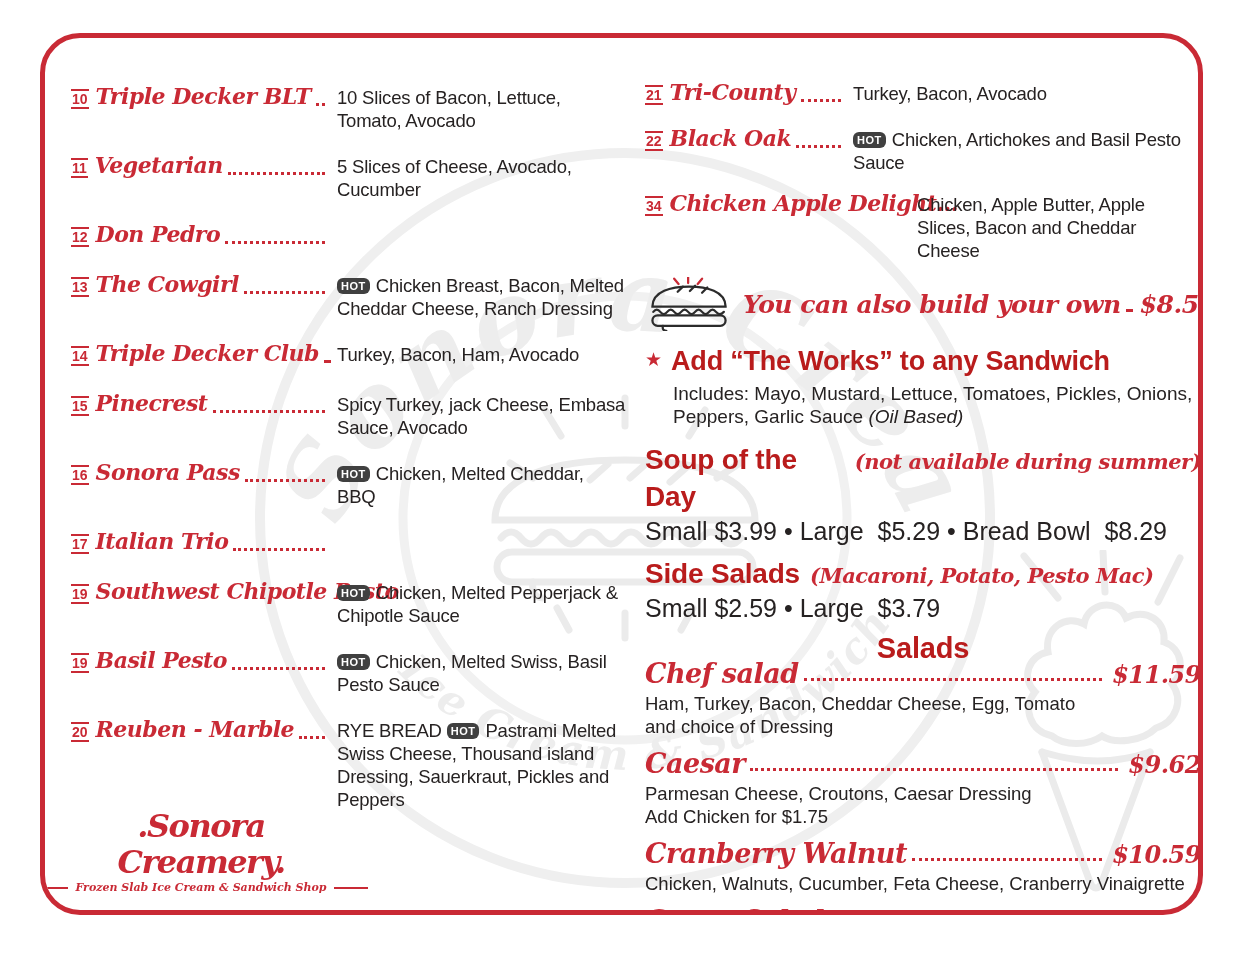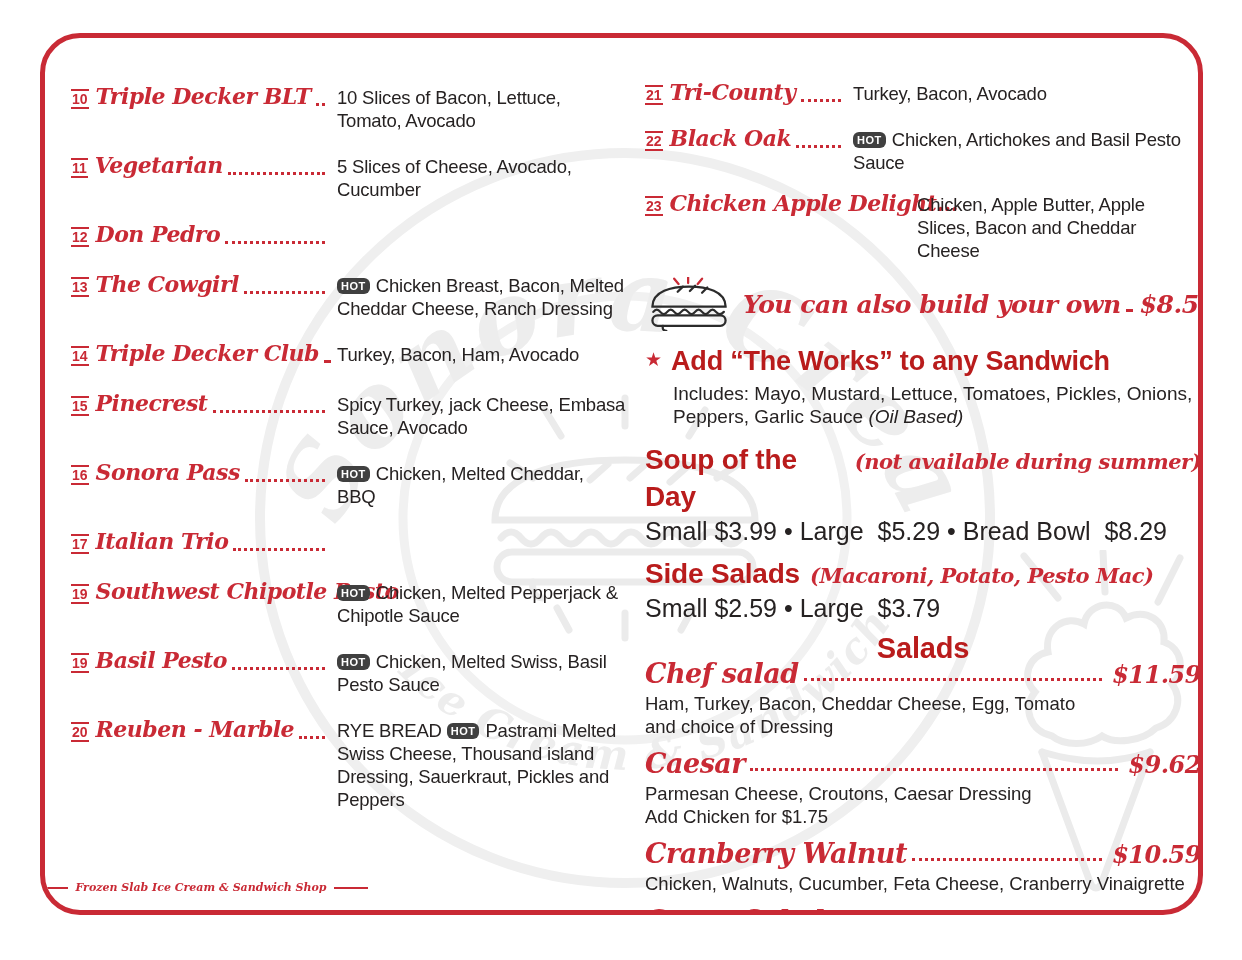--- a/index.html
+++ b/index.html
@@ -218,21 +218,21 @@
         <div class="mrow">
           <div class="ncol">
             <span class="num">22</span>
             <span class="iname script">Black Oak</span>
             <span class="dots"></span>
           </div>
           <div class="dcol"><span class="hot">HOT</span><span class="dtext">Chicken, Artichokes and Basil Pesto Sauce</span></div>
         </div>
         <div class="mrow">
           <div class="ncol wide">
-            <span class="num">23</span>
+            <span class="num">34</span>
             <span class="iname script">Chicken Apple Delight...</span>
           </div>
           <div class="dcol"><span class="dtext">Chicken, Apple Butter, Apple Slices,  Bacon and Cheddar Cheese</span></div>
         </div>
       </div>
 
     <div class="build">
       <svg viewBox="0 0 100 62" fill="none">
         <g stroke="#c92a35" stroke-width="2.6" stroke-linecap="round">
           <path d="M38 8 L33 2 M49 7 L49 0 M60 8 L65 2"></path>
@@ -309,19 +309,20 @@
           <div class="salad-title-row">
             <span class="script salad-name">Green Salad</span>
             <span class="dots"></span>
             <span class="script salad-price">$5.99</span>
           </div>
         </div>
       </div>
   </div>
 
   <div class="logo">
+    <div class="logo-name">.Sonora Creamery.</div>
     <div class="logo-tagline">
       <span class="rule"></span>
       <span class="tg">Frozen Slab Ice Cream &amp; Sandwich Shop</span>
       <span class="rule"></span>
     </div>
   </div>
 </div>
 
 </body></html>

